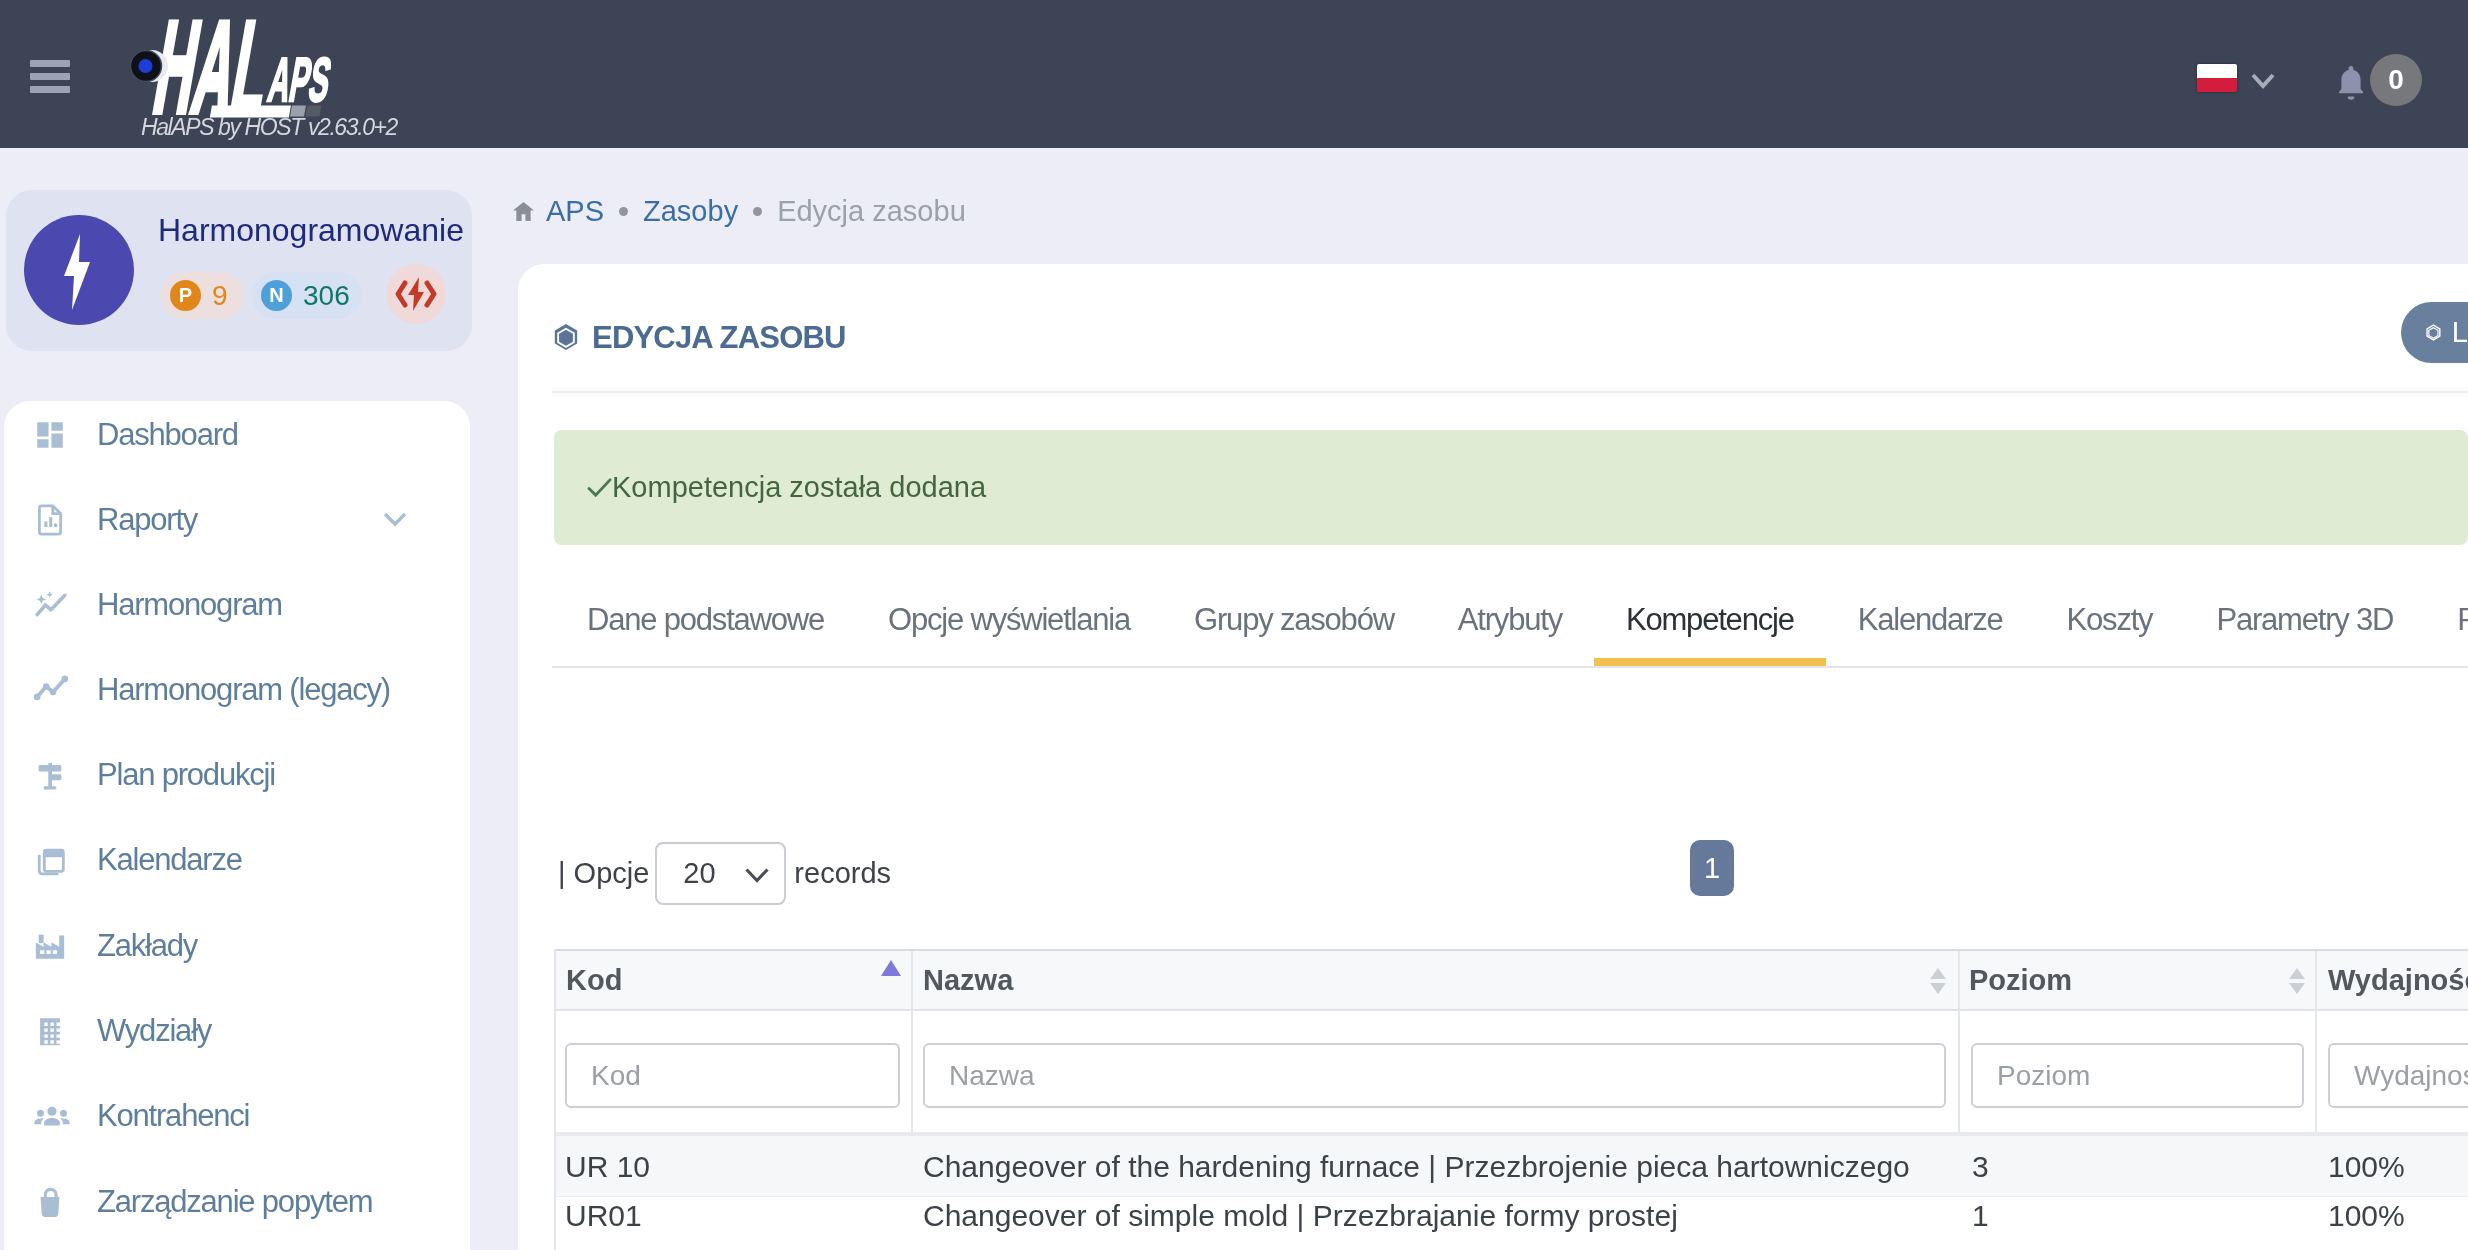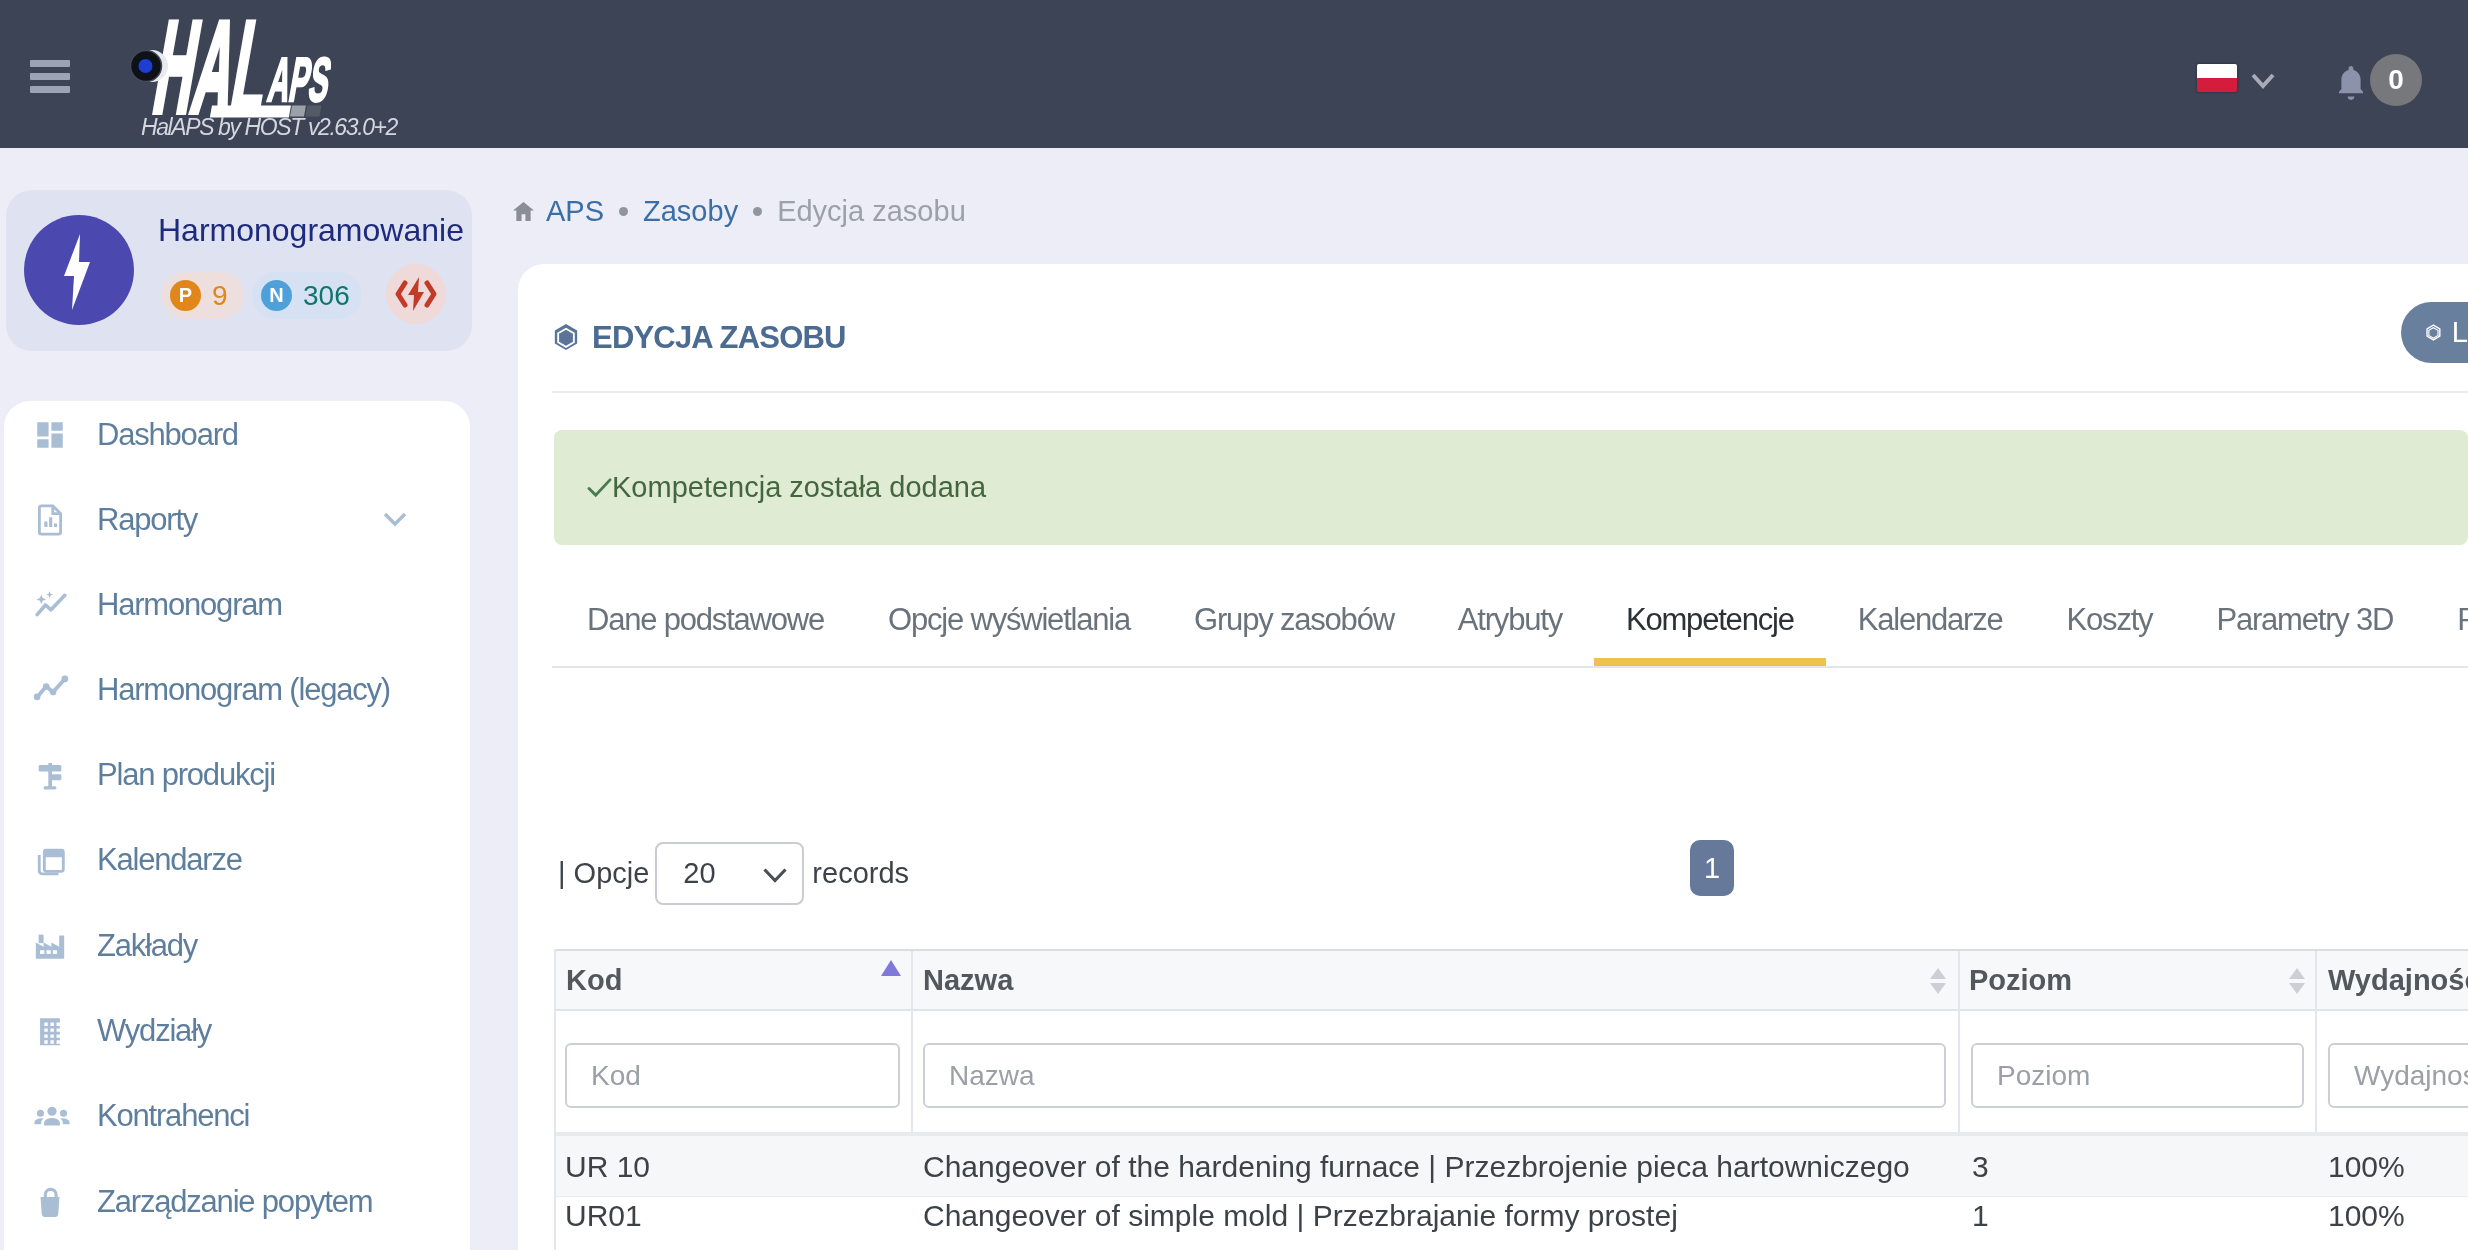--- a/index.html
+++ b/index.html
@@ -37,21 +37,21 @@
 #pghead h1 { font-size:31px; font-weight:bold; color:#4b6b92; letter-spacing:-0.8px; margin-left:14px; margin-top:2px; }
 #hr1 { position:absolute; left:34px; top:127px; width:1916px; height:2px; background:#e9ebef; }
 #btn-list { position:absolute; left:1883px; top:38px; width:67px; height:61px; background:#68809e; border-radius:31px 0 0 31px; display:flex; align-items:center; color:#fff; font-size:29px; }
 #alert { position:absolute; left:36px; top:166px; width:1914px; height:115px; background:#dfecd3; border-radius:8px; display:flex; align-items:center; color:#44663f; font-size:29px; }
 #tabs { position:absolute; left:555px; top:573px; height:94px; display:flex; font-size:31px; letter-spacing:-1.2px; color:#6a737c; }
 .tab { padding:0 32px; display:flex; align-items:center; position:relative; white-space:nowrap; }
 .tab.active { color:#2c3136; }
 .tab.active::after { content:""; position:absolute; left:0; bottom:0; width:100%; height:9px; background:#f1c14f; }
 #tabline { position:absolute; left:552px; top:666px; width:1916px; height:2px; background:#e2e6ec; }
 #viewbar { position:absolute; left:558px; top:842px; height:63px; display:flex; align-items:center; font-size:29px; color:#3e4349; }
-#selbox { width:149px; height:63px; border:2px solid #c9cdd2; border-radius:8px; margin:0 8px 0 6px; position:relative; display:flex; align-items:center; flex:none; }
+#selbox { width:131px; height:63px; border:2px solid #c9cdd2; border-radius:8px; margin:0 8px 0 6px; position:relative; display:flex; align-items:center; flex:none; }
 #selbox span { margin-left:26px; }
 #pg1 { position:absolute; left:1690px; top:840px; width:44px; height:56px; background:#66799b; border-radius:10px; color:#fff; font-size:29px; display:flex; align-items:center; justify-content:center; }
 
 
 #tbl { position:absolute; left:554px; top:949px; width:1914px; height:301px; }
 #tbl .topline { position:absolute; left:0; top:0; width:1914px; height:2px; background:#d9dce0; }
 #tbl .leftline { position:absolute; left:0; top:0; width:2px; height:301px; background:#e3e6ea; }
 #tbl .hrow { position:absolute; left:2px; top:2px; width:1912px; height:60px; background:#f7f8fa; border-bottom:2px solid #e0e3e8; }
 .colb { position:absolute; top:2px; width:2px; height:299px; background:#e3e6ea; }
 .thc { position:absolute; top:2px; height:58px; line-height:58px; font-weight:bold; font-size:29px; color:#52585e; white-space:nowrap; }

